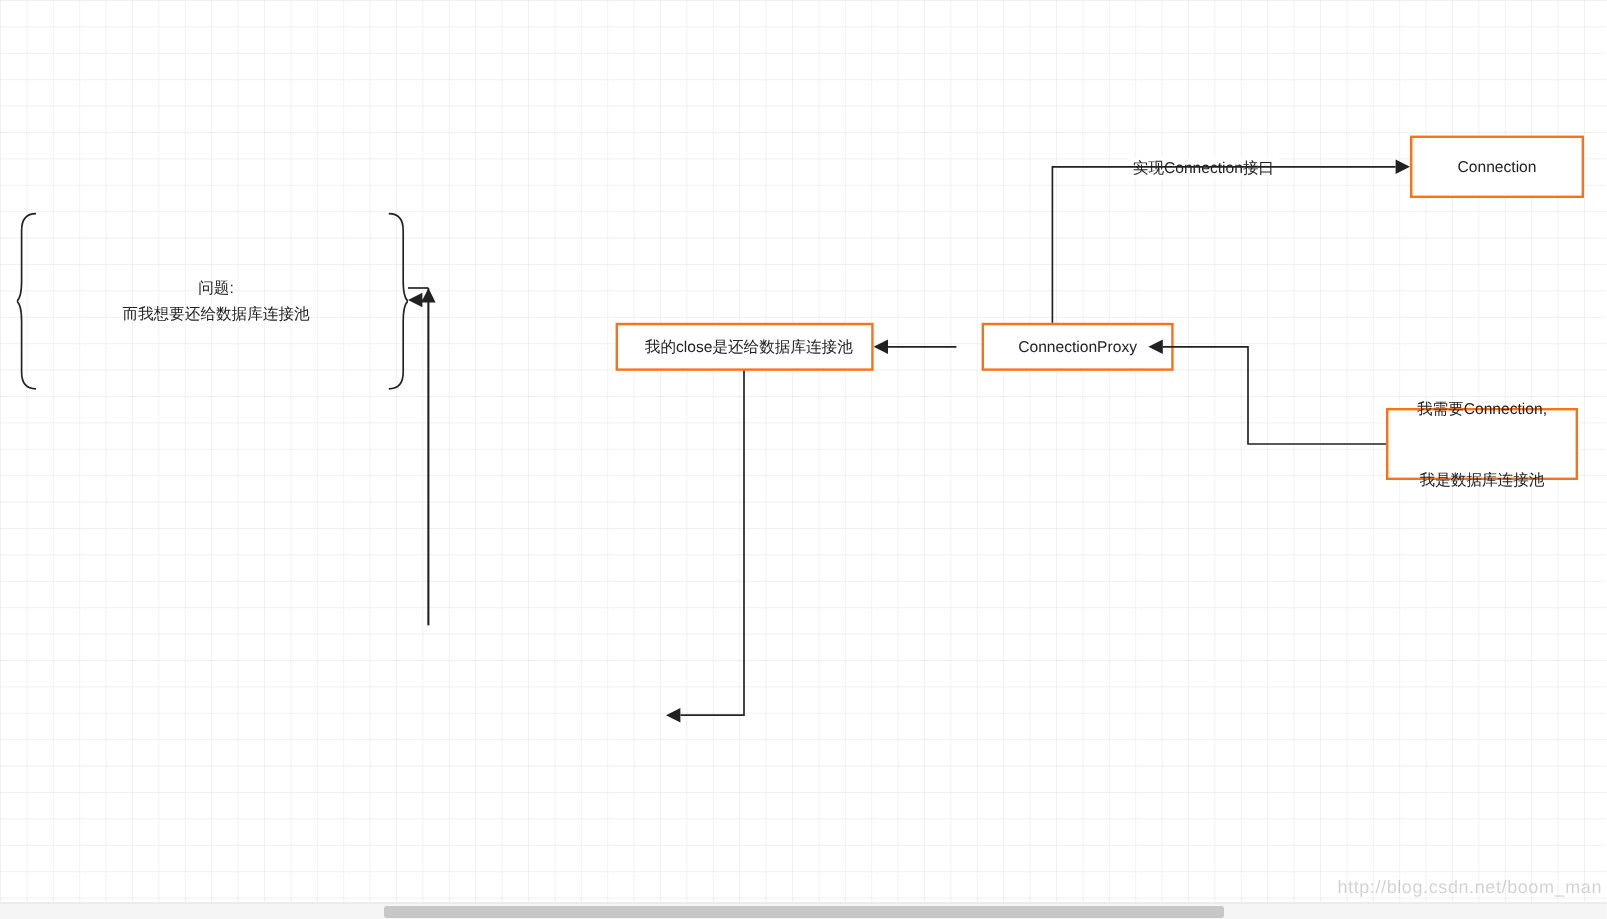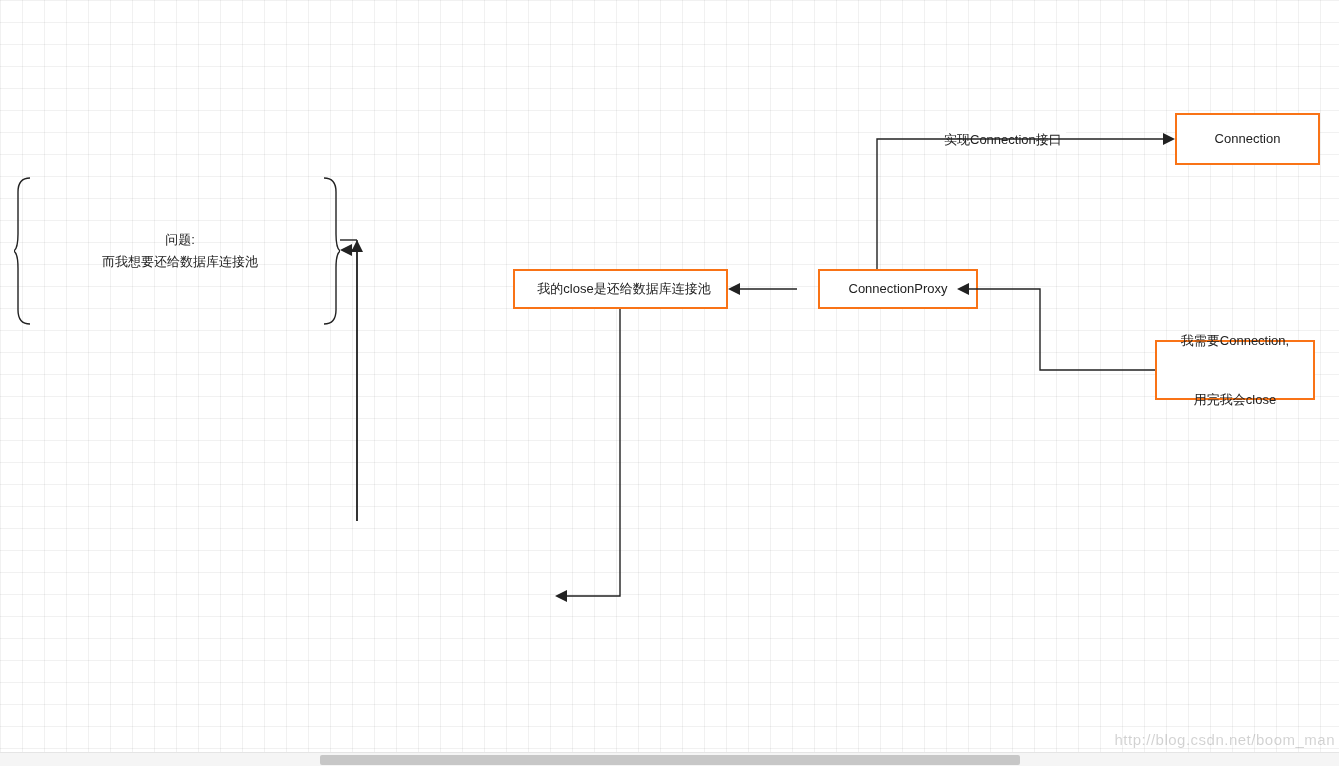--- a/index.html
+++ b/index.html
@@ -119,21 +119,21 @@
   <div class="node" style="left:797px; top:269px; width:160px; height:40px;margin-left:21px;">
     <span>ConnectionProxy</span>
   </div>
 
   <div class="node" style="left:1175px; top:113px; width:145px; height:52px;">
     <span>Connection</span>
   </div>
 
   <div class="node" style="left:1155px; top:340px; width:160px; height:60px;gap:40px;">
     <span>我需要Connection,</span>
-    <span>用完我会close</span>
+    <span>我是数据库连接池</span>
   </div>
 
 
   <div class="edge-label" style="left:940px; top:131px;">
     <span>实现Connection接口</span>
   </div>
 
   <svg class="edges">
 
     <path class="line" d="M357 326 L357 521"></path>

